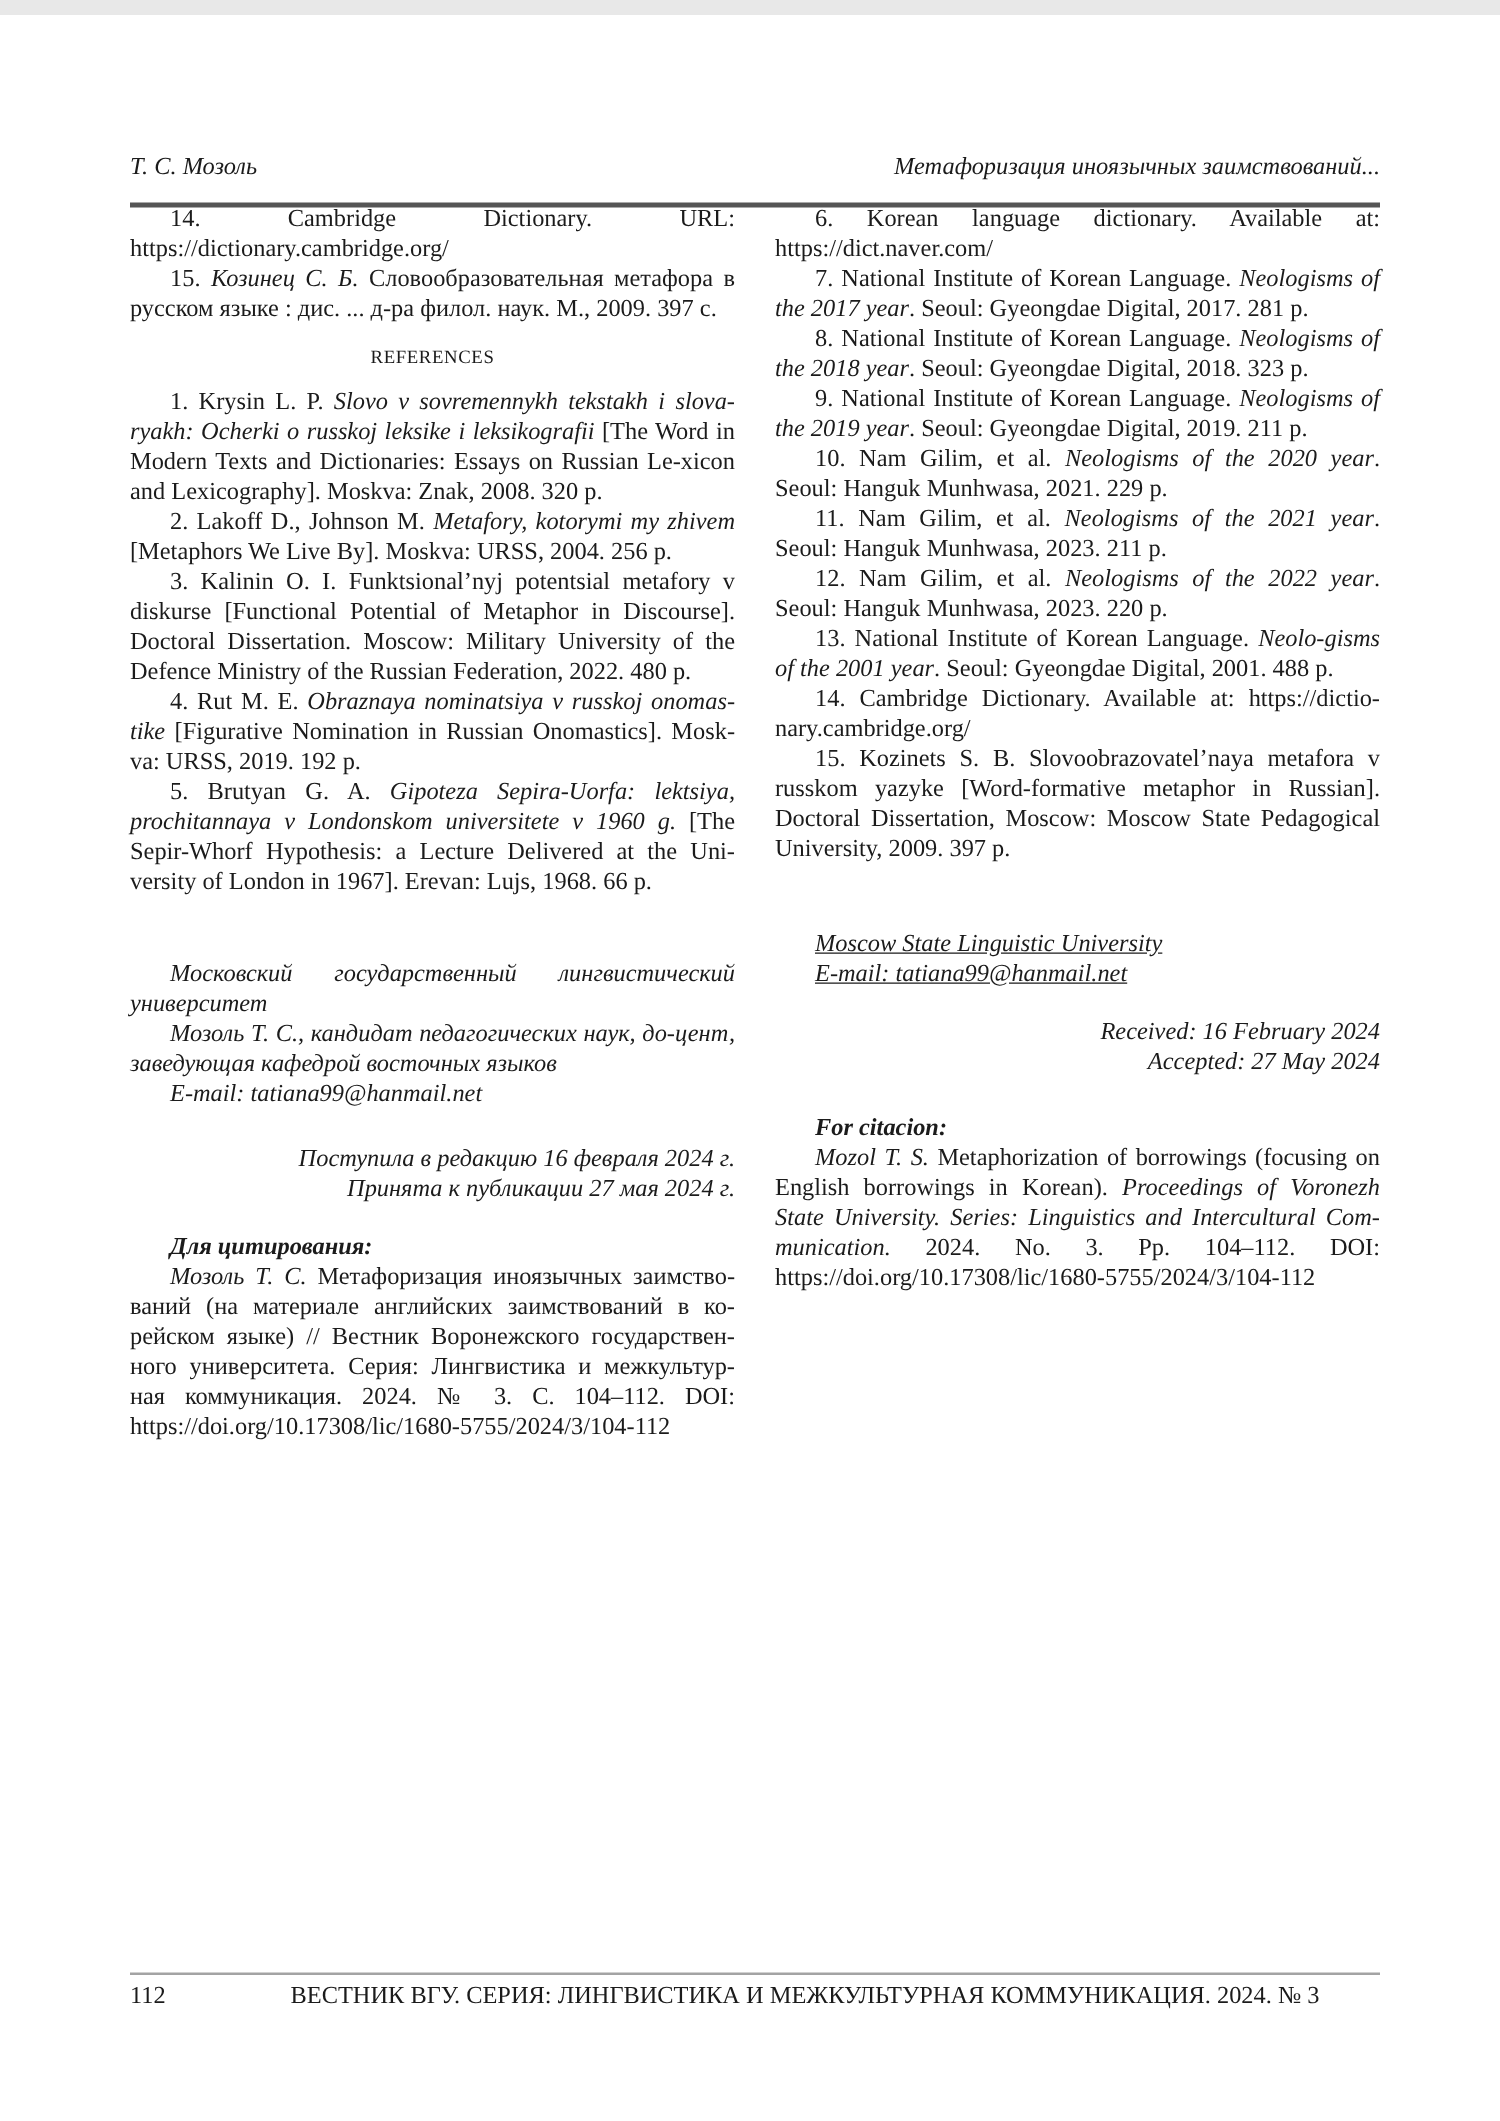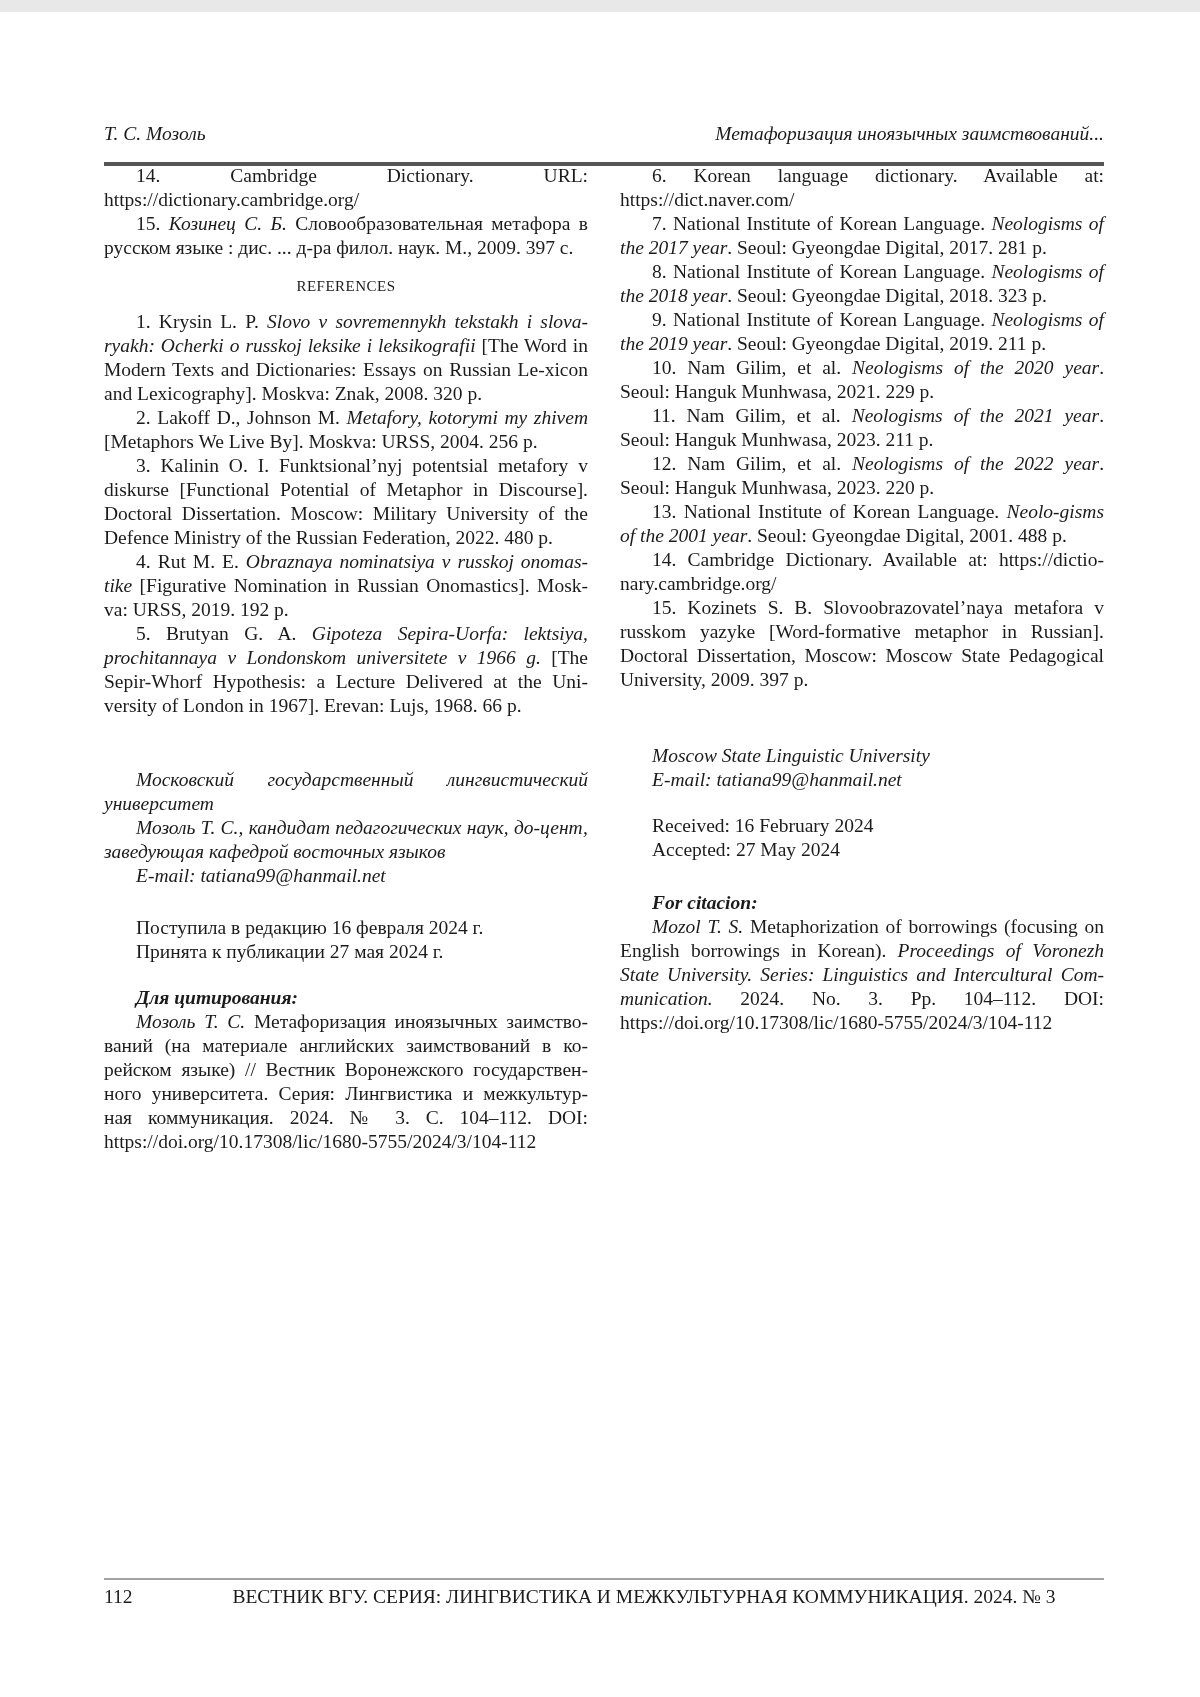--- a/index.html
+++ b/index.html
@@ -33,25 +33,25 @@
 
   p { margin: 0; text-align: justify; text-indent: 32px; overflow-wrap: anywhere; }
   .refs-heading {
     margin: 14px 0 12px 0;
     text-align: center;
     font-weight: normal;
     font-size: 15px;
     letter-spacing: 0.5px;
   }
   .affil { margin-top: 50px; }
-  .col-right .affil { margin-top: 52px; }
+  .col-right .affil { margin-top: 52px; text-decoration: underline; }
   .affil p { font-style: italic; }
   .dates { margin-top: 28px; }
   .col-right .dates { margin-top: 22px; }
-  .dates p { text-align: left; }
+  .dates p { font-style: italic; text-align: right; }
   .cite-head { margin-top: 22px; font-style: italic; font-weight: bold; text-align: left; }
   .col-right .cite-head { margin-top: 29px; }
 
   
   .page-footer {
     position: absolute;
     top: 1566px; left: 104px; width: 1000px;
     border-top: 2px solid #a3a3a3;
     padding-top: 5px;
     display: flex;
@@ -73,21 +73,21 @@
   <div class="col col-left">
     <p><span>14. Cambridge Dictionary. URL: https://dictionary.cambridge.org/</span></p>
     <p><span>15. </span><span class="it">Козинец С. Б.</span><span> Словообразовательная метафора в русском языке : дис. ... д-ра филол. наук. М., 2009. 397 с.</span></p>
 
     <h2 class="refs-heading">REFERENCES</h2>
 
     <p><span>1. Krysin L. P. </span><span class="it">Slovo v sovremennykh tekstakh i slova-ryakh: Ocherki o russkoj leksike i leksikografii</span><span> [The Word in Modern Texts and Dictionaries: Essays on Russian Le-xicon and Lexicography]. Moskva: Znak, 2008. 320 p.</span></p>
     <p><span>2. Lakoff D., Johnson M. </span><span class="it">Metafory, kotorymi my zhivem</span><span> [Metaphors We Live By]. Moskva: URSS, 2004. 256 p.</span></p>
     <p><span>3. Kalinin O. I. Funktsional’nyj potentsial metafory v diskurse [Functional Potential of Metaphor in Discourse]. Doctoral Dissertation. Moscow: Military University of the Defence Ministry of the Russian Federation, 2022. 480 p.</span></p>
     <p><span>4. Rut M. E. </span><span class="it">Obraznaya nominatsiya v russkoj onomas-tike</span><span> [Figurative Nomination in Russian Onomastics]. Mosk-va: URSS, 2019. 192 p.</span></p>
-    <p><span>5. Brutyan G. A. </span><span class="it">Gipoteza Sepira-Uorfa: lektsiya, prochitannaya v Londonskom universitete v 1966 g.</span><span> [The Sepir-Whorf Hypothesis: a Lecture Delivered at the Uni-versity of London in 1967]. Erevan: Lujs, 1968. 66 p.</span></p>
+    <p><span>5. Brutyan G. A. </span><span class="it">Gipoteza Sepira-Uorfa: lektsiya, prochitannaya v Londonskom universitete v 1960 g.</span><span> [The Sepir-Whorf Hypothesis: a Lecture Delivered at the Uni-versity of London in 1967]. Erevan: Lujs, 1968. 66 p.</span></p>
 
     <div class="affil">
       <p><span class="it">Московский государственный лингвистический университет</span></p>
       <p><span class="it">Мозоль Т. С., кандидат педагогических наук, до-цент, заведующая кафедрой восточных языков</span></p>
       <p><span class="it">E-mail: tatiana99@hanmail.net</span></p>
     </div>
 
     <div class="dates">
       <p>Поступила в редакцию 16 февраля 2024 г.</p>
       <p>Принята к публикации 27 мая 2024 г.</p>

